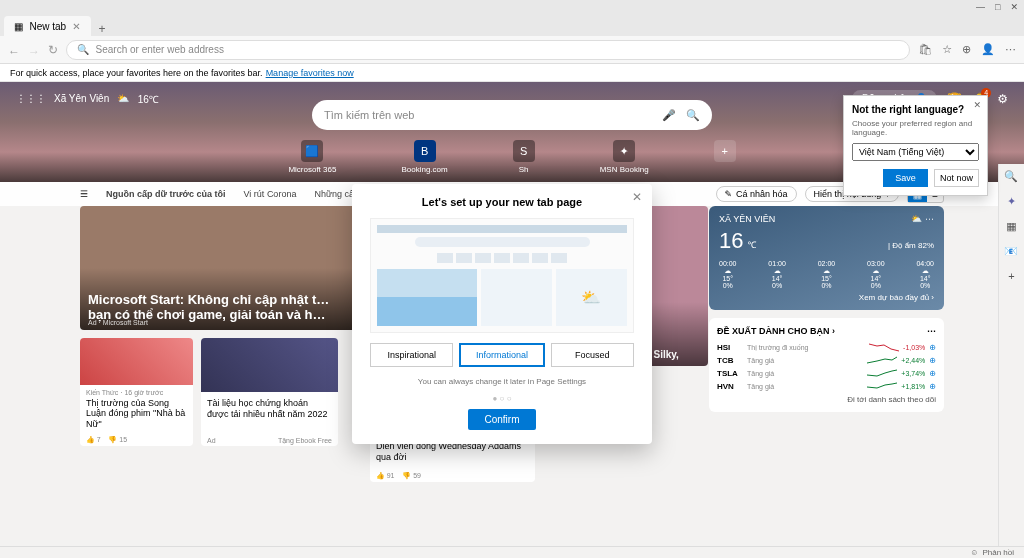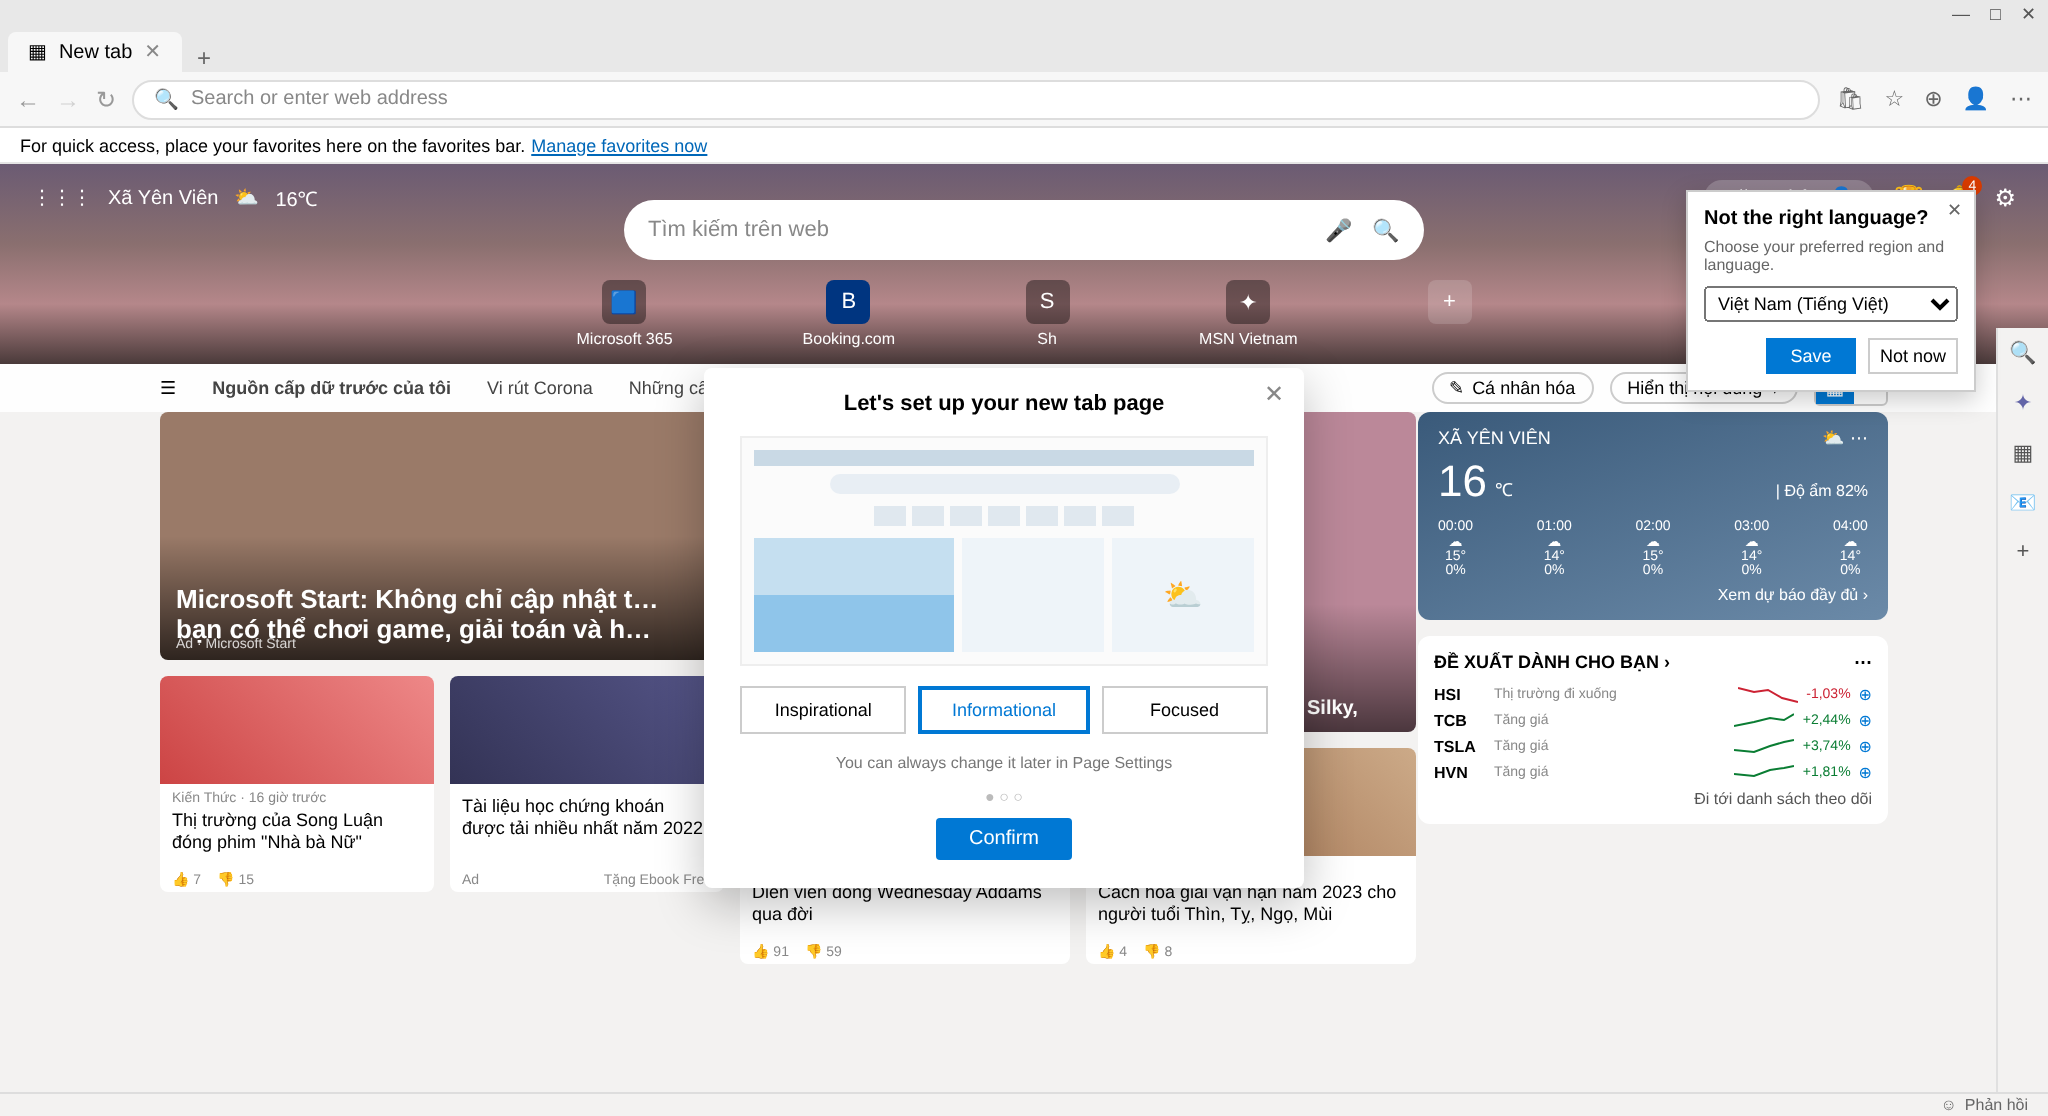--- a/index.html
+++ b/index.html
@@ -199,21 +199,21 @@
       <div class="ql">
           <div class="ql-icon" style="background:#003580">B</div>
           <span>Booking.com</span>
         </div>
       <div class="ql">
           <div class="ql-icon">S</div>
           <span>Sh</span>
         </div>
       <div class="ql">
           <div class="ql-icon">✦</div>
-          <span>MSN Vietnam</span>
+          <span>MSN Booking</span>
         </div>
       <div class="ql add">
           <div class="ql-icon">+</div>
         </div>
     </div>
   </div>
 
   <div class="feed-nav">
     <span>☰</span>
     <span class="feed-nav-item active">Nguồn cấp dữ trước của tôi</span>
@@ -235,21 +235,21 @@
     </div>
   </div>
 
   <div class="feed">
     <div style="display:flex;flex-direction:column;gap:8px">
       <div class="hero-card">
         <span>Microsoft Start: Không chỉ cập nhật t… bạn có thể chơi game, giải toán và h…</span>
         <span class="ad-tag">Ad · Microsoft Start</span>
       </div>
       <div style="display:flex;gap:8px">
-        <div class="small-card" style="width:137px">
+        <div class="small-card" style="width:113px">
           <div class="thumb" style="background:linear-gradient(45deg,#c44,#e88)"></div>
           <div class="body">
               <div class="source">Kiến Thức · 16 giờ trước</div>
               <div class="title">Thị trường của Song Luận đóng phim "Nhà bà Nữ"</div>
             </div>
           <div class="foot">
               <span>👍 <span>7</span></span>
               <span>👎 <span>15</span></span>
             </div>
         </div>
@@ -276,31 +276,20 @@
         <div class="foot">
             <span>👍 <span>91</span></span>
             <span>👎 <span>59</span></span>
           </div>
       </div>
     </div>
     <div class="col">
       <div class="small-card-top" style="background:linear-gradient(0deg,rgba(0,0,0,.6),transparent 40%),#b89;color:#fff;display:flex;align-items:flex-end;padding:6px;font-size:10px;font-weight:600">
           <span>One Shoulder Dress | Silky,</span>
         </div>
-      <div class="small-card">
-        <div class="thumb" style="background:linear-gradient(45deg,#964,#ca8)"></div>
-        <div class="body">
-            <div class="source">Kiến Thức · 22 giờ trước</div>
-            <div class="title">Cách hóa giải vận hạn năm 2023 cho người tuổi Thìn, Tỵ, Ngọ, Mùi</div>
-          </div>
-        <div class="foot">
-            <span>👍 <span>4</span></span>
-            <span>👎 <span>8</span></span>
-          </div>
-      </div>
     </div>
   </div>
 
   <div class="rail">
     <div class="weather-card">
       <div class="top">
           <span>XÃ YÊN VIÊN</span>
           <span>⛅ ⋯</span>
         </div>
       <div style="display:flex;align-items:baseline;gap:4px">

